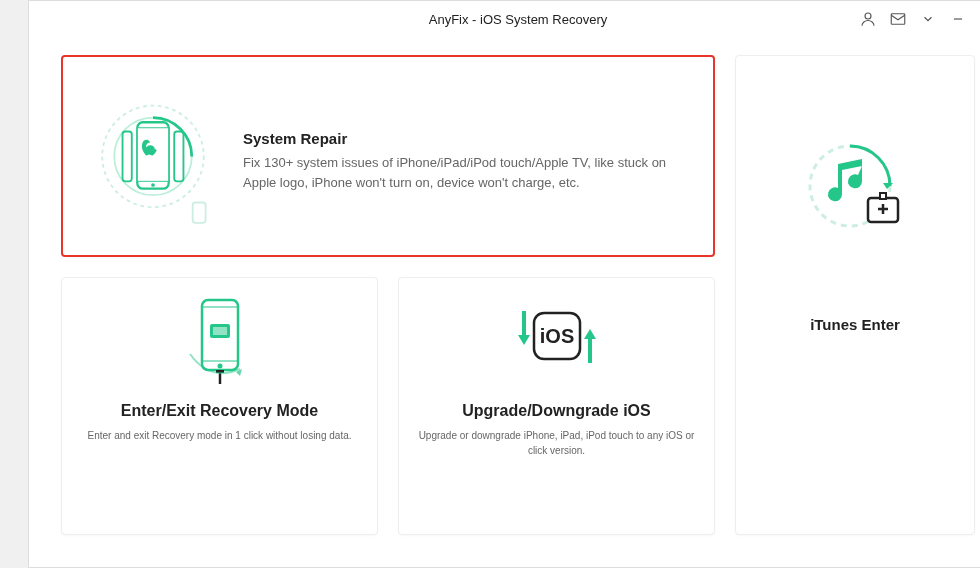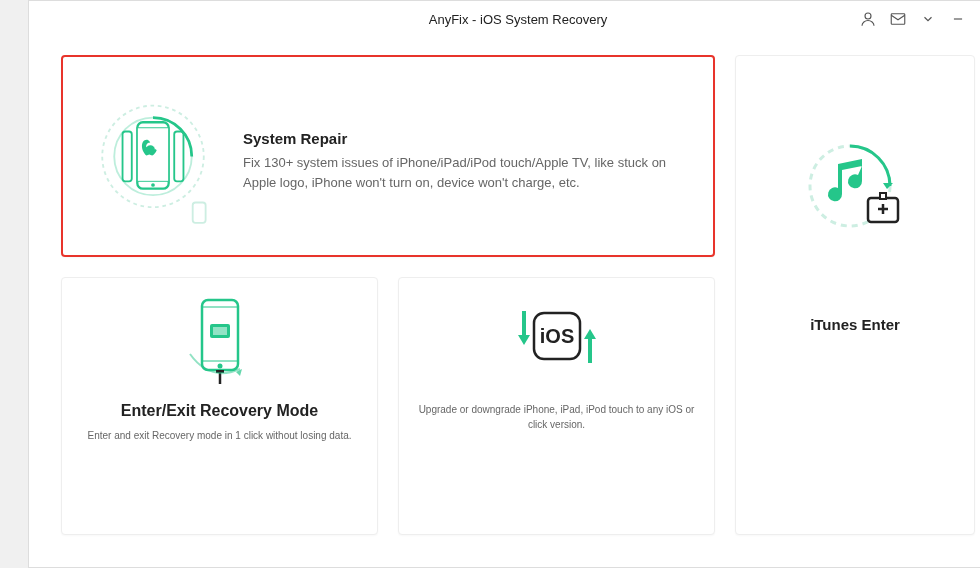--- a/index.html
+++ b/index.html
@@ -241,20 +241,21 @@
           <div class="icon-box">
             <svg width="110" height="80" viewBox="0 0 110 80">
               <rect x="32" y="14" width="46" height="46" rx="10" fill="none" stroke="#222" stroke-width="2.5"></rect>
               <text x="55" y="44" font-size="20" font-weight="600" fill="#222" text-anchor="middle" font-family="Arial">iOS</text>
               <path d="M22 12 v30" stroke="#25c68a" stroke-width="4"></path>
               <path d="M22 46 l-6 -10 h12 z" fill="#25c68a"></path>
               <path d="M88 64 v-30" stroke="#25c68a" stroke-width="4"></path>
               <path d="M88 30 l-6 10 h12 z" fill="#25c68a"></path>
             </svg>
           </div>
+          <div class="card-title">Upgrade/Downgrade iOS</div>
           <div class="card-desc">Upgrade or downgrade iPhone, iPad, iPod touch to any iOS or click version.</div>
         </div>
 
 
       </div>
     </div>
 
     <div class="right-col">
       <div class="card card-right">
         <div class="icon-box">

